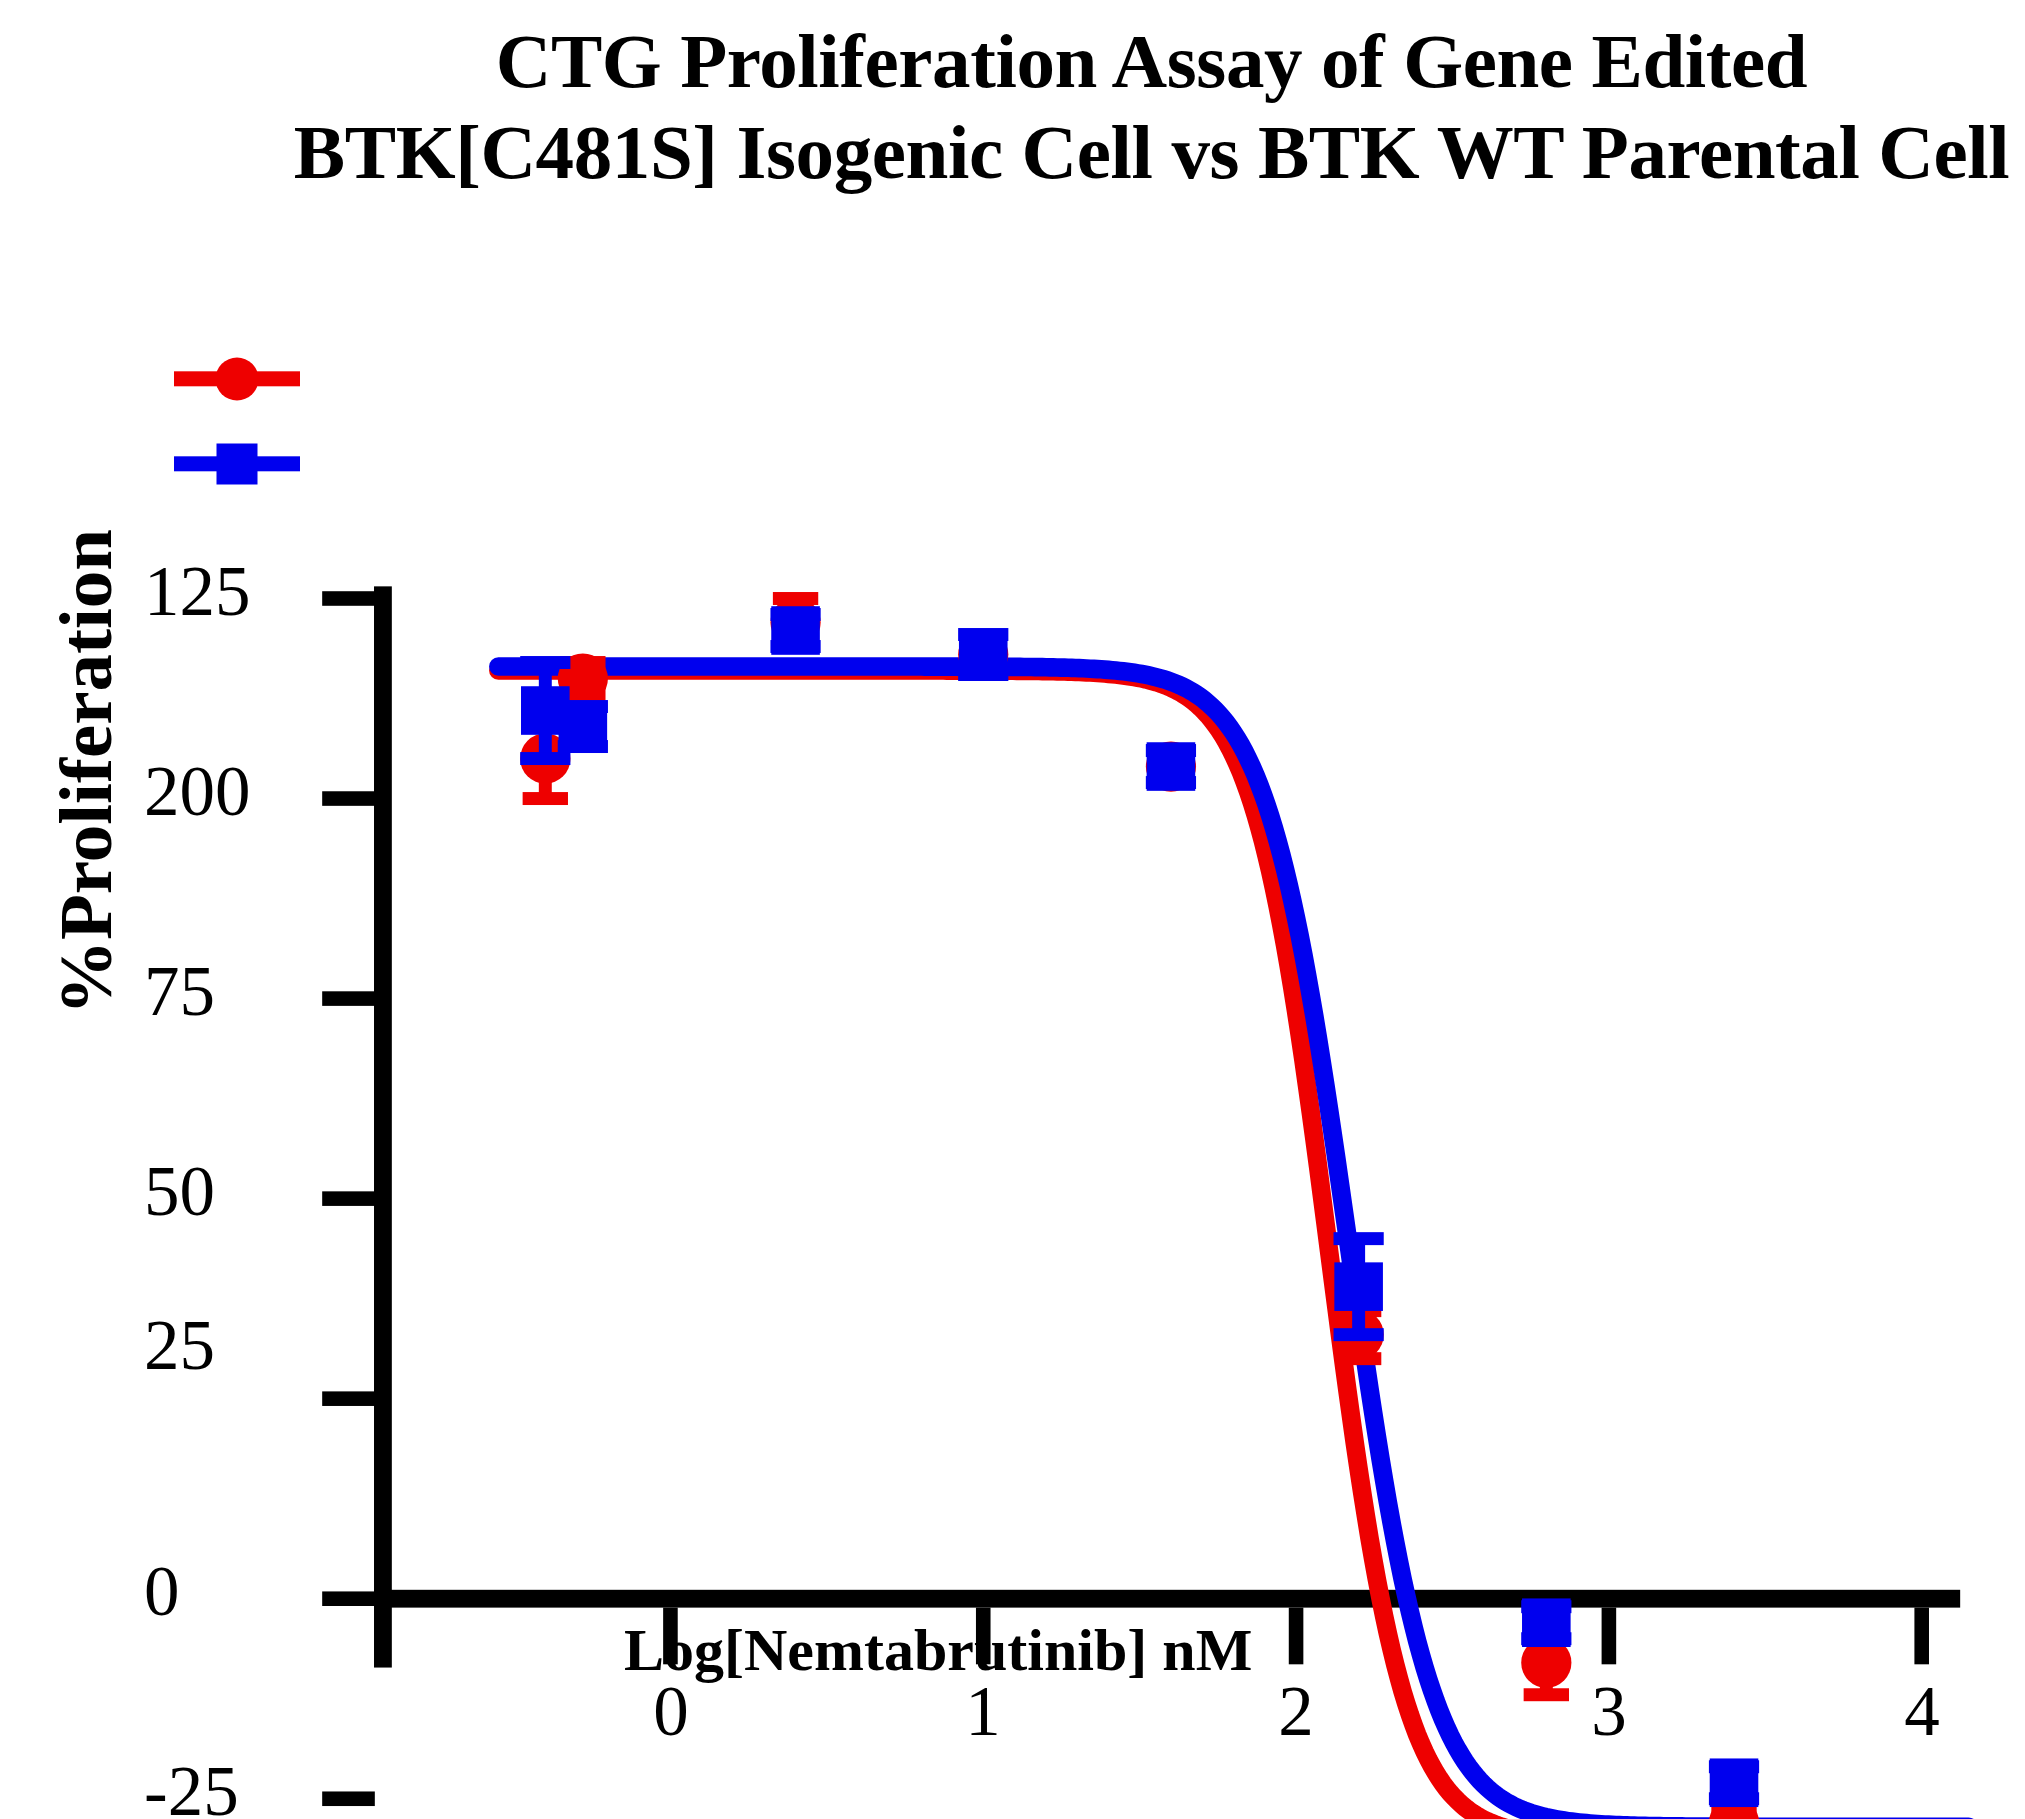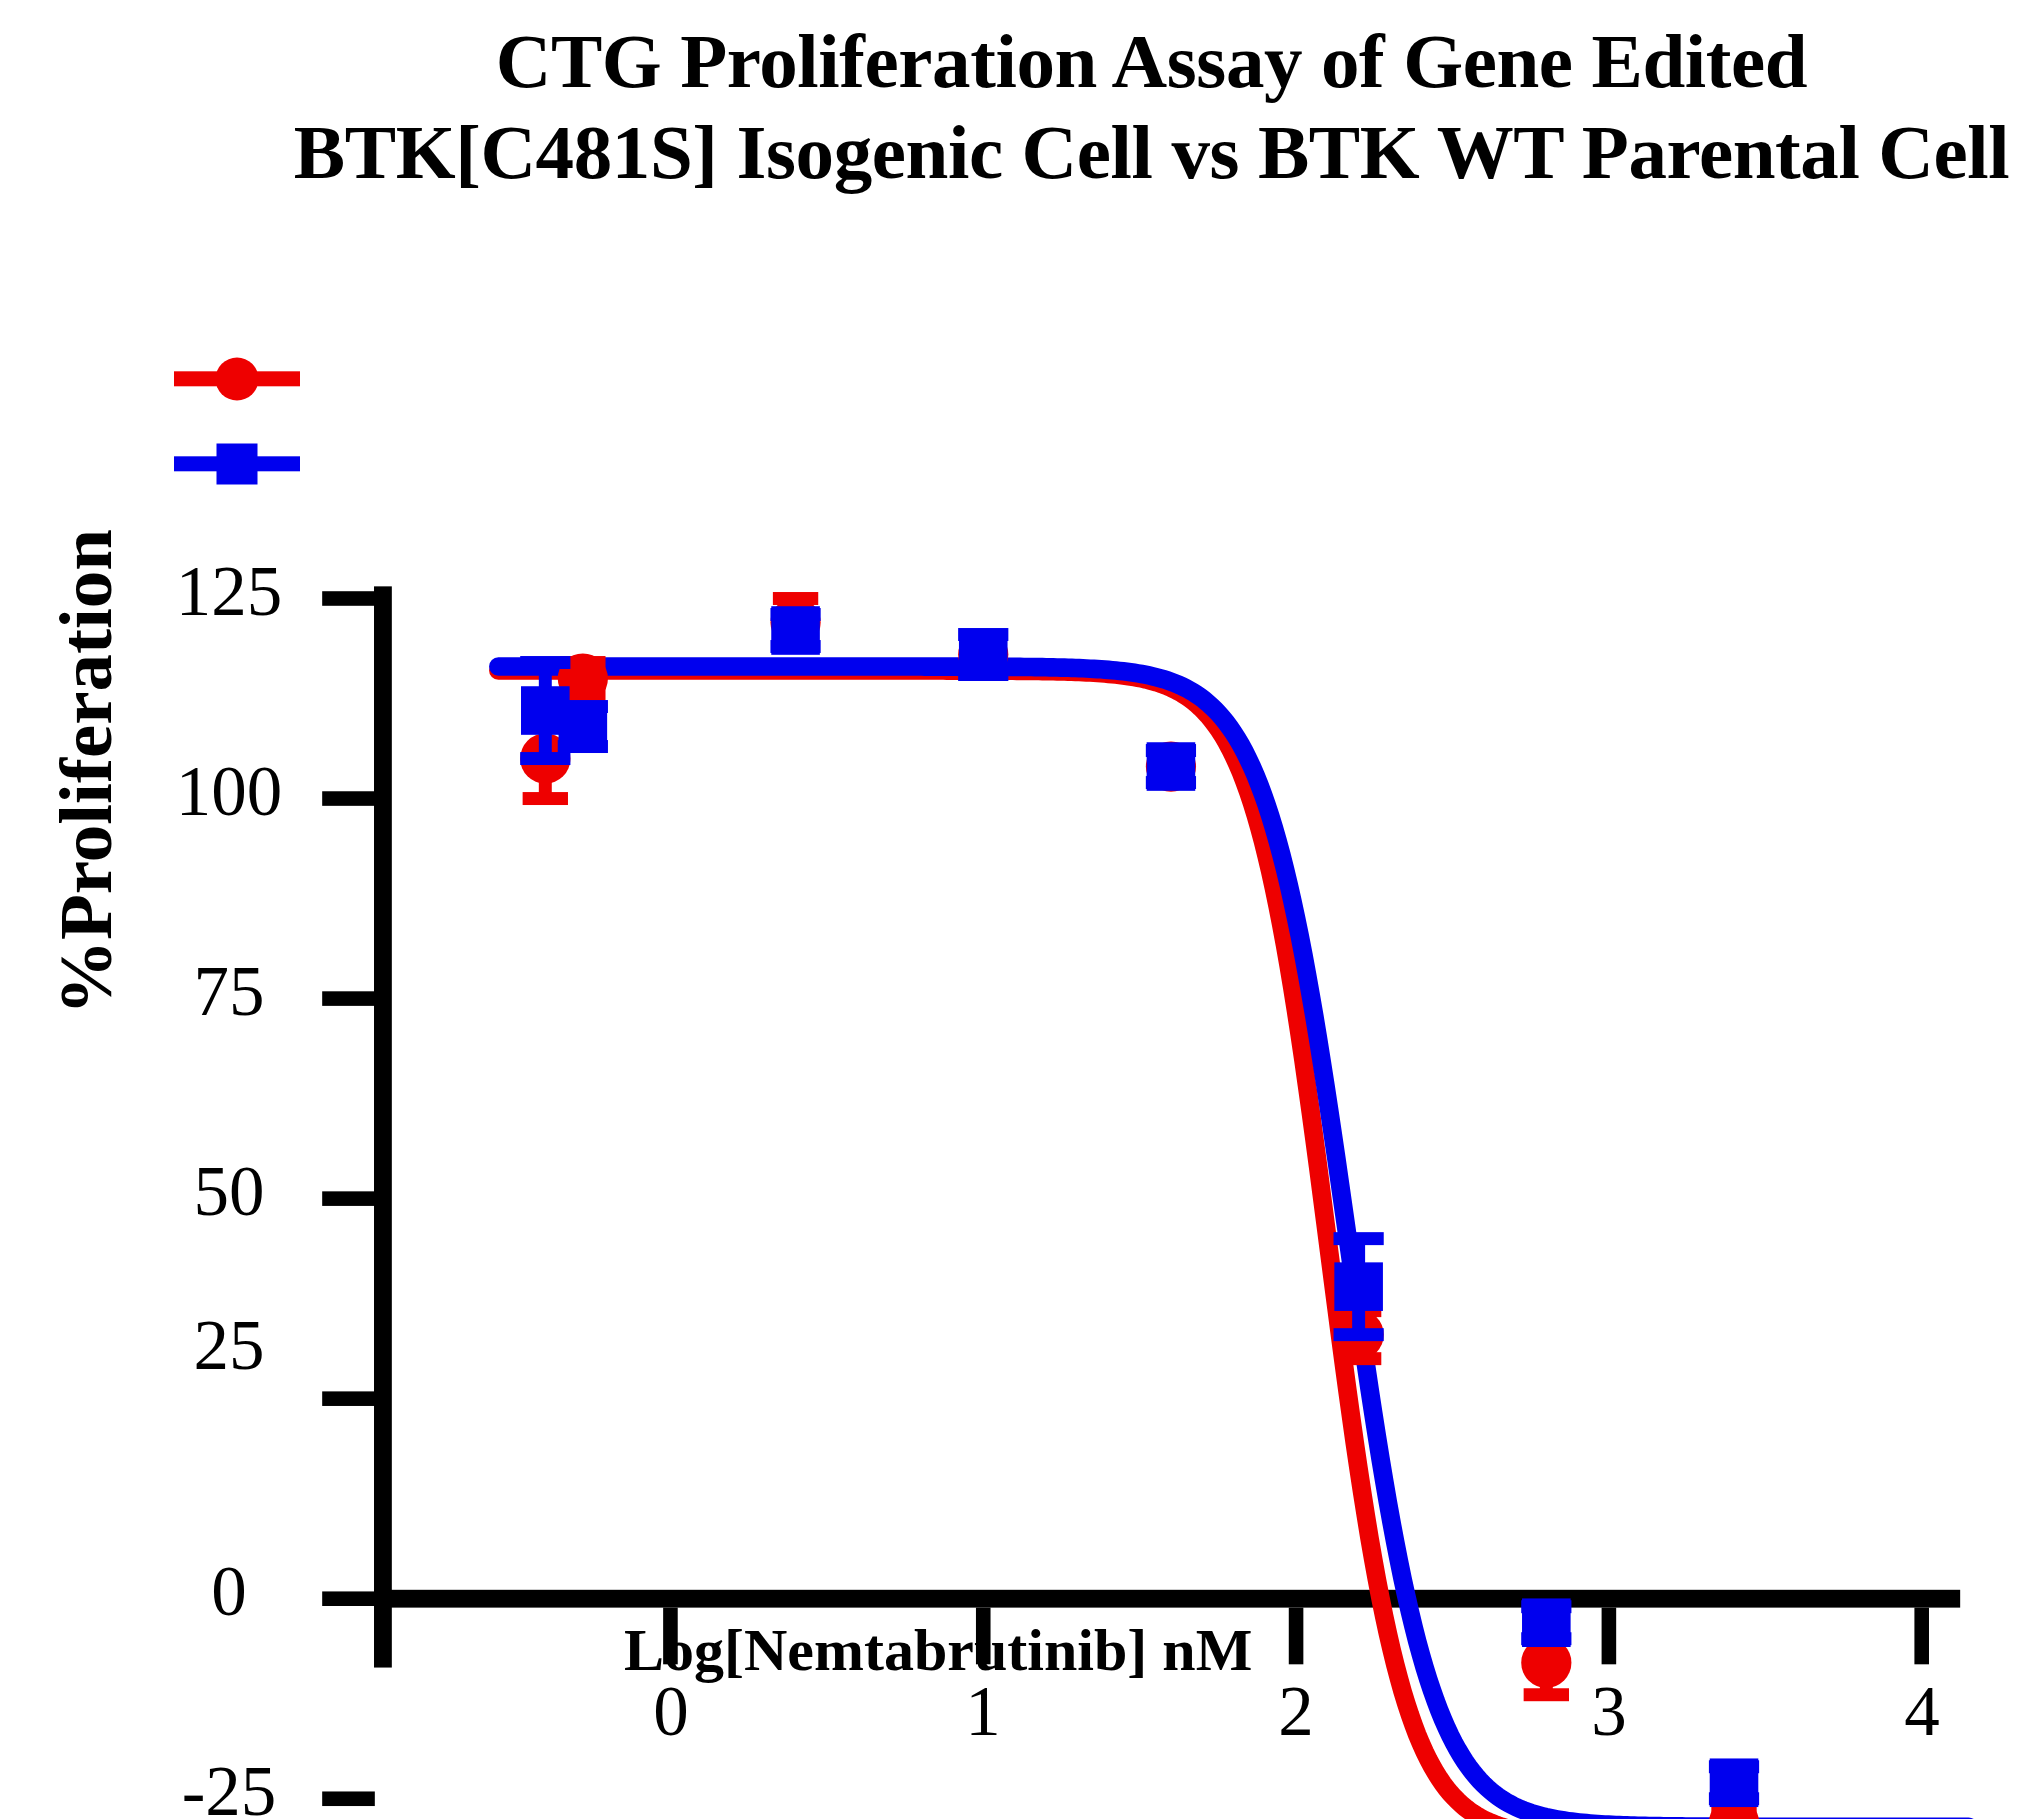--- a/index.html
+++ b/index.html
@@ -28,21 +28,21 @@
   .ylabel{
     position:absolute;left:-259px;top:729px;width:689px;
     text-align:center;font-weight:bold;font-size:75px;color:#000;
     transform:rotate(-90deg);transform-origin:center center;
   }
   .xlabel{
     position:absolute;left:624px;top:1616px;width:1021px;
     text-align:left;font-weight:bold;font-size:60px;color:#000;white-space:nowrap;
   }
 
-  .ytick-label{position:absolute;text-align:center;font-size:71px;color:#000;width:170px;}
+  .ytick-label{position:absolute;text-align:left;font-size:71px;color:#000;width:170px;}
   .xtick-label{position:absolute;text-align:center;font-size:71px;color:#000;width:122px;}
 </style>
 </head>
 <body>
 
 <div id="root">
 
   <div class="title">
     <span class="l1">CTG Proliferation Assay of Gene Edited</span>
     <span class="l2">BTK[C481S] Isogenic Cell vs BTK WT Parental Cell</span>
@@ -151,21 +151,21 @@
           <rect x="3294.5" y="3117.3599999999997" width="120" height="120" fill="#0000ee"></rect>
           <rect x="3758" y="3947.28" width="120" height="120" fill="#0000ee"></rect>
           <rect x="4221.5" y="4342.48" width="120" height="120" fill="#0000ee"></rect>
           <rect x="4685" y="4520.32" width="120" height="120" fill="#0000ee"></rect>
         </g>
       </svg>
     <div class="ylabel">%Proliferation</div>
     <div class="xlabel">Log[Nemtabrutinib] nM</div>
     <div id="ticklabels">
         <div class="ytick-label" style="left: 144px; top: 551px;">125</div>
-        <div class="ytick-label" style="left: 144px; top: 751px;">100</div>
+        <div class="ytick-label" style="left: 144px; top: 751px;">200</div>
         <div class="ytick-label" style="left: 144px; top: 951px;">75</div>
         <div class="ytick-label" style="left: 144px; top: 1151px;">50</div>
         <div class="ytick-label" style="left: 144px; top: 1305px;">25</div>
         <div class="ytick-label" style="left: 144px; top: 1551px;">0</div>
         <div class="ytick-label" style="left: 144px; top: 1751px;">-25</div>
         <div class="xtick-label" style="left: 610px; top: 1671px;">0</div>
         <div class="xtick-label" style="left: 922px; top: 1671px;">1</div>
         <div class="xtick-label" style="left: 1235px; top: 1671px;">2</div>
         <div class="xtick-label" style="left: 1548px; top: 1671px;">3</div>
         <div class="xtick-label" style="left: 1861px; top: 1671px;">4</div>

